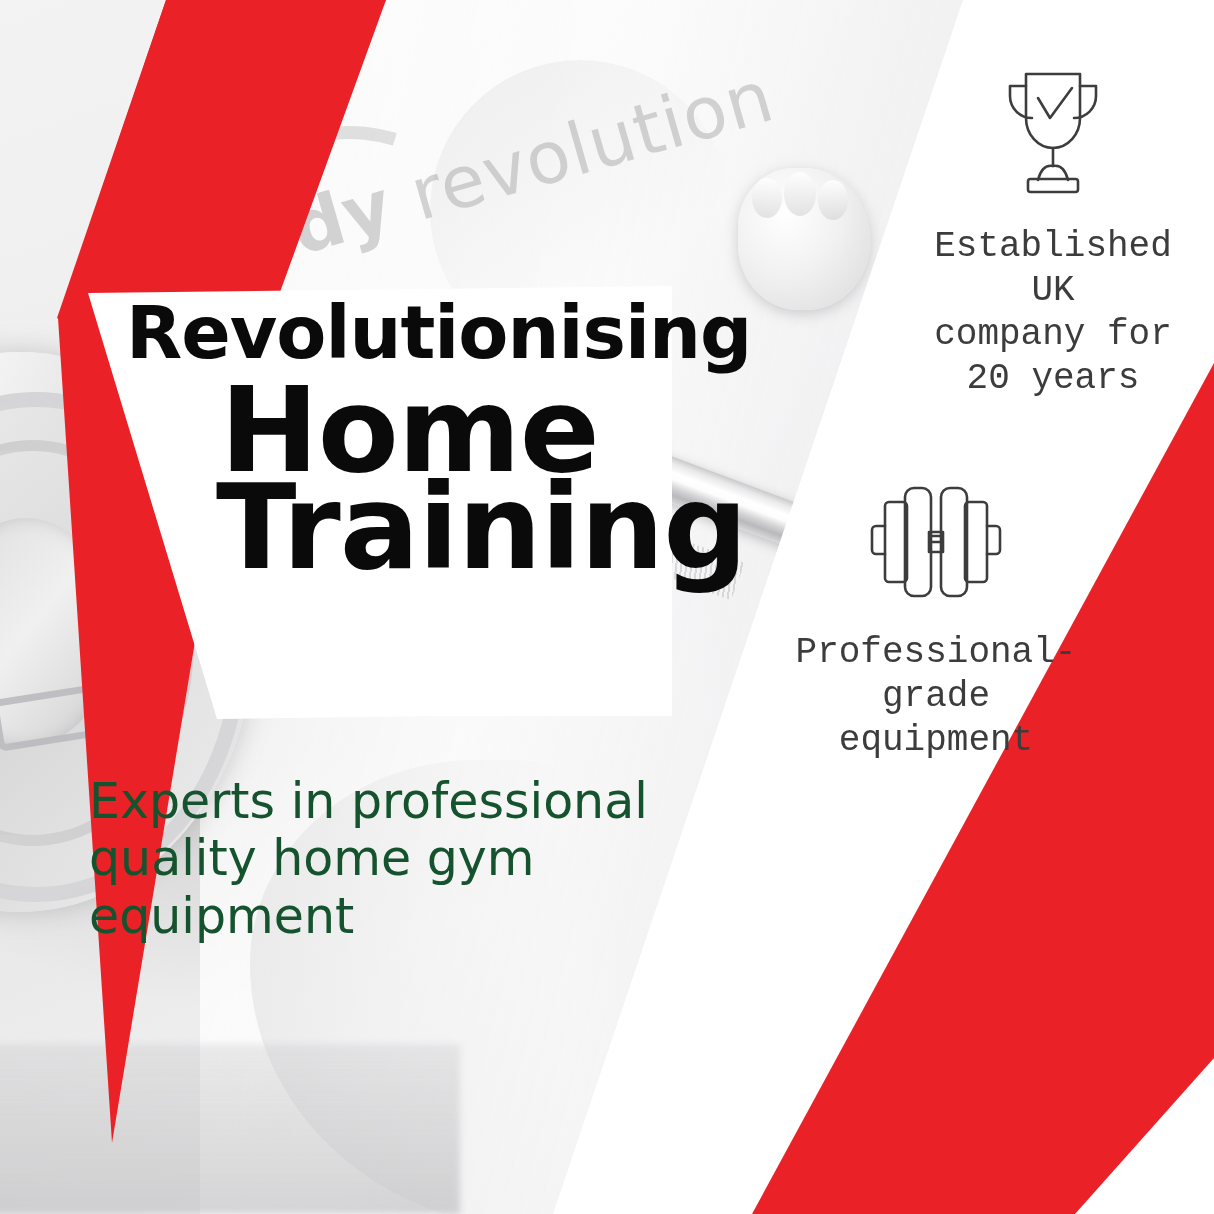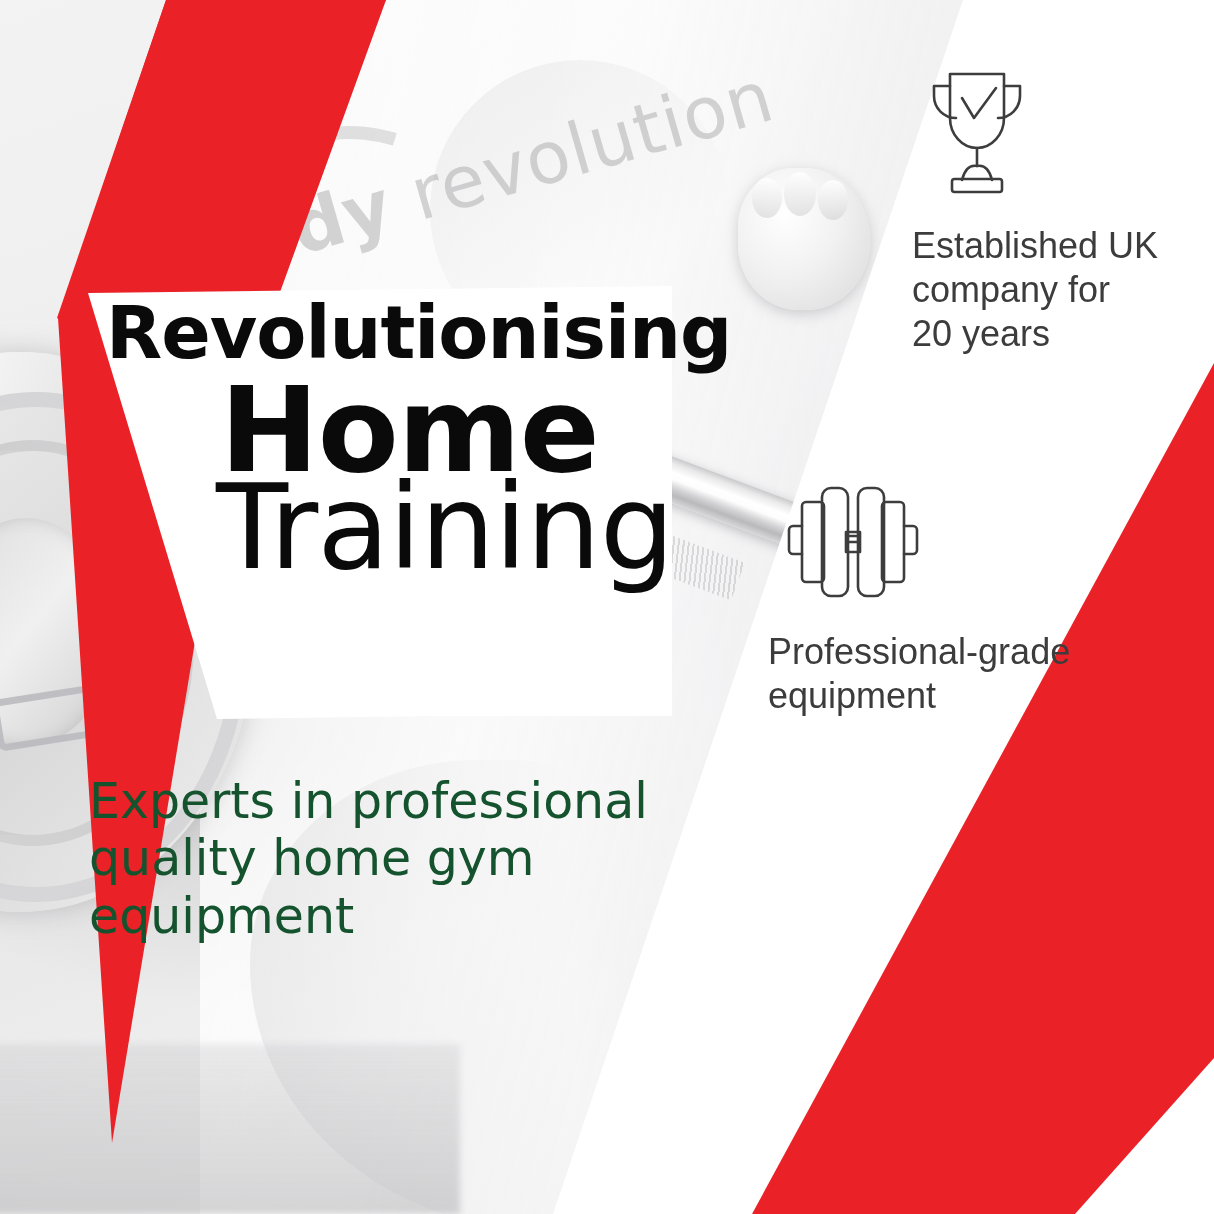--- a/index.html
+++ b/index.html
@@ -212,55 +212,56 @@
     top: 298px;
     width: 660px;
     color: #0a0a0a;
     font-family: "DejaVu Sans", sans-serif;
     line-height: 0.96;
     letter-spacing: -1px;
   }
   .hl-1 {
     font-size: 73px;
     font-weight: 700;
-    margin-left: 2px;
+    margin-left: 22px;
     white-space: nowrap;
   }
   .hl-2 {
     font-size: 118px;
     font-weight: 700;
     margin-left: 116px;
     margin-top: 6px;
     white-space: nowrap;
   }
   .hl-3 {
     font-size: 118px;
-    font-weight: 400;
+    font-weight: 700;
     margin-left: 112px;
     margin-top: -16px;
     white-space: nowrap;
   }
 
   .subcopy {
     position: absolute;
     left: 89px;
     top: 773px;
     width: 600px;
     color: #14532d;
     font-size: 49px;
     line-height: 1.17;
     font-weight: 400;
     font-family: "DejaVu Sans", sans-serif;
   }
 
   
   .feature {
     position: absolute;
+    text-align: center;
     color: #3a3a3a;
-    font-family: Liberation Sans, sans-serif;
+    font-family: Liberation Mono, monospace;
   }
   .feature .f-icon {
     display: block;
     margin: 0 auto 22px auto;
   }
   .feature .f-label {
     font-size: 36px;
     line-height: 1.22;
     color: #3c3c3c;
     white-space: pre-line;

